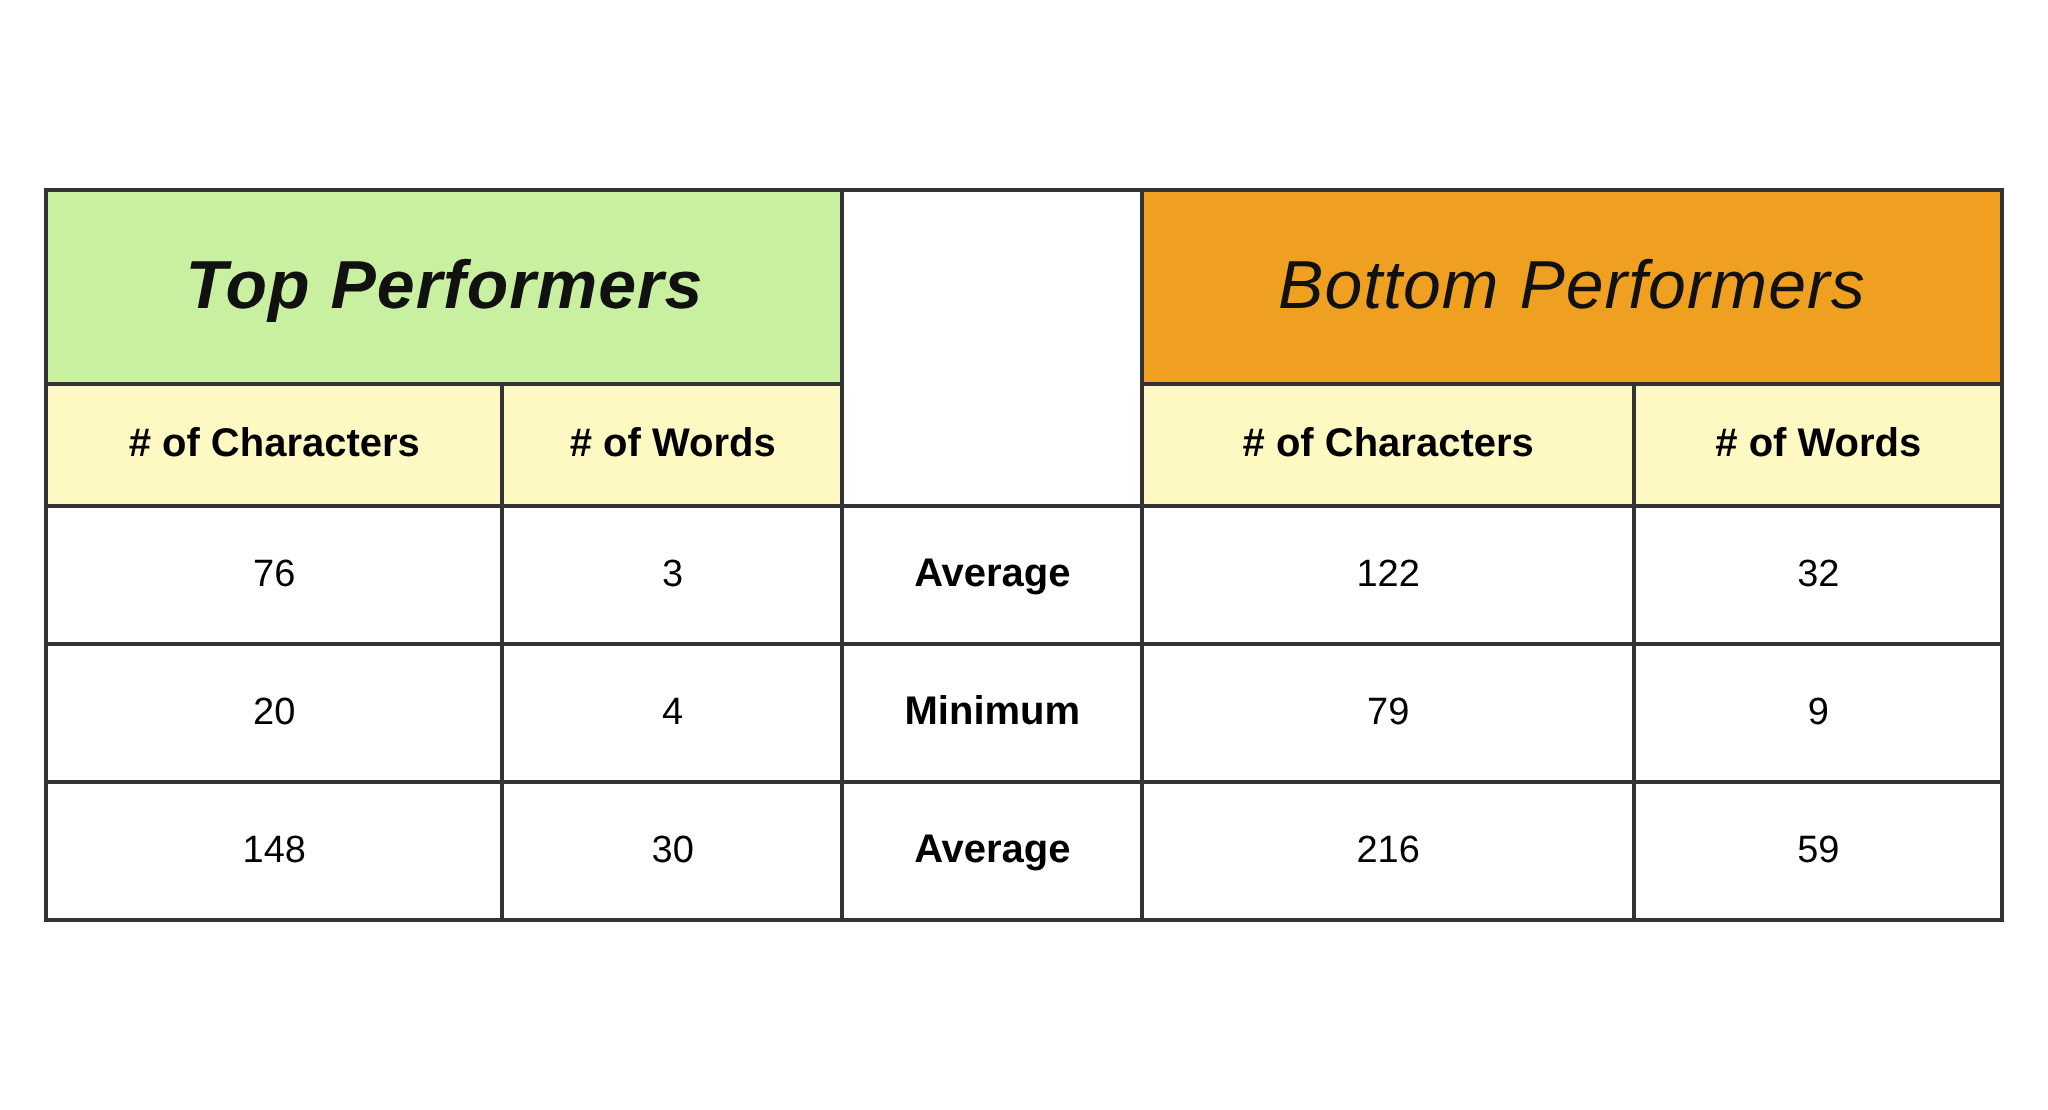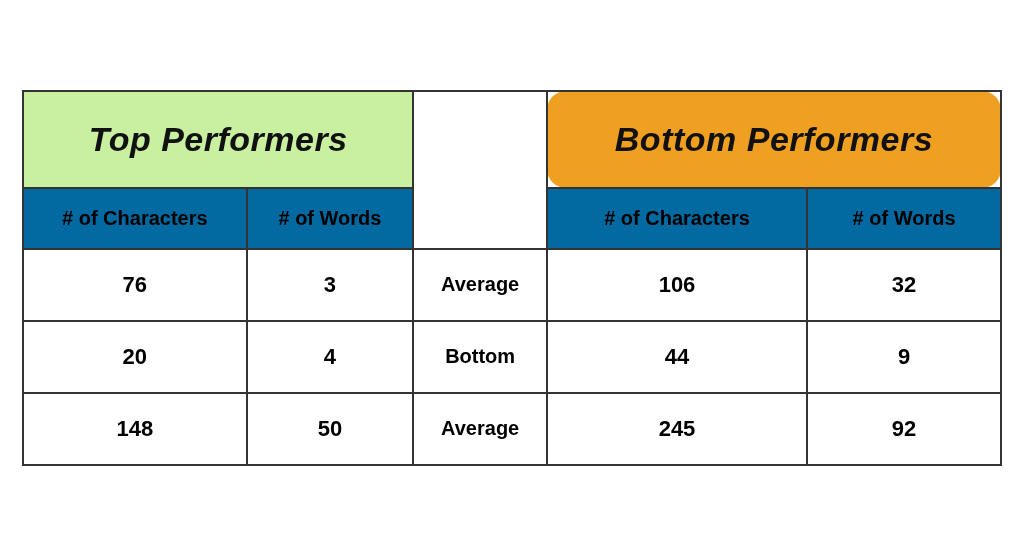--- a/index.html
+++ b/index.html
@@ -42,51 +42,50 @@
       font-size: 34px;
       color: #111;
       font-family: 'Arial Black', Arial, sans-serif;
       padding: 28px 10px;
       letter-spacing: 0.5px;
     }
 
     .header-bottom-performers {
       background-color: #f0a020;
       font-style: italic;
-      font-weight: bold;
+      font-weight: normal;
       font-size: 34px;
       color: #111;
       font-family: 'Arial Black', Arial, sans-serif;
       padding: 28px 10px;
       letter-spacing: 0.5px;
-      border-radius: 19px;
     }
 
     .header-empty {
       background-color: #ffffff;
       border-top: 2px solid #333;
       border-left: 2px solid #333;
       border-right: 2px solid #333;
     }
 
     .col-header {
       font-weight: bold;
       font-size: 20px;
       padding: 18px 10px;
-      background: #0369a1;
+      background: #fef9c3;
     }
 
     .metric-label {
       font-weight: bold;
       font-size: 20px;
     }
 
     .data-cell {
-      font-size: 22px;
-      font-weight: bold;
+      font-size: 19px;
+      font-weight: normal;
       border-radius: 30px;
     }
 
     .row-data td {
       padding: 22px 10px;
     }
   </style>
 </head>
 <body>
 
@@ -103,32 +102,32 @@
         <th class="col-header"># of Words</th>
         <th class="col-header"># of Characters</th>
         <th class="col-header"># of Words</th>
       </tr>
     </thead>
     <tbody>
     <tr class="row-data">
       <td class="data-cell">76</td>
       <td class="data-cell">3</td>
       <td class="metric-label">Average</td>
-      <td class="data-cell">106</td>
+      <td class="data-cell">122</td>
       <td class="data-cell">32</td>
     </tr>
         <tr class="row-data">
       <td class="data-cell">20</td>
       <td class="data-cell">4</td>
-      <td class="metric-label">Bottom</td>
-      <td class="data-cell">44</td>
+      <td class="metric-label">Minimum</td>
+      <td class="data-cell">79</td>
       <td class="data-cell">9</td>
     </tr>
         <tr class="row-data">
       <td class="data-cell">148</td>
-      <td class="data-cell">50</td>
+      <td class="data-cell">30</td>
       <td class="metric-label">Average</td>
-      <td class="data-cell">245</td>
-      <td class="data-cell">92</td>
+      <td class="data-cell">216</td>
+      <td class="data-cell">59</td>
     </tr>
       </tbody>
   </table>
 </div>
 
 </body></html>

